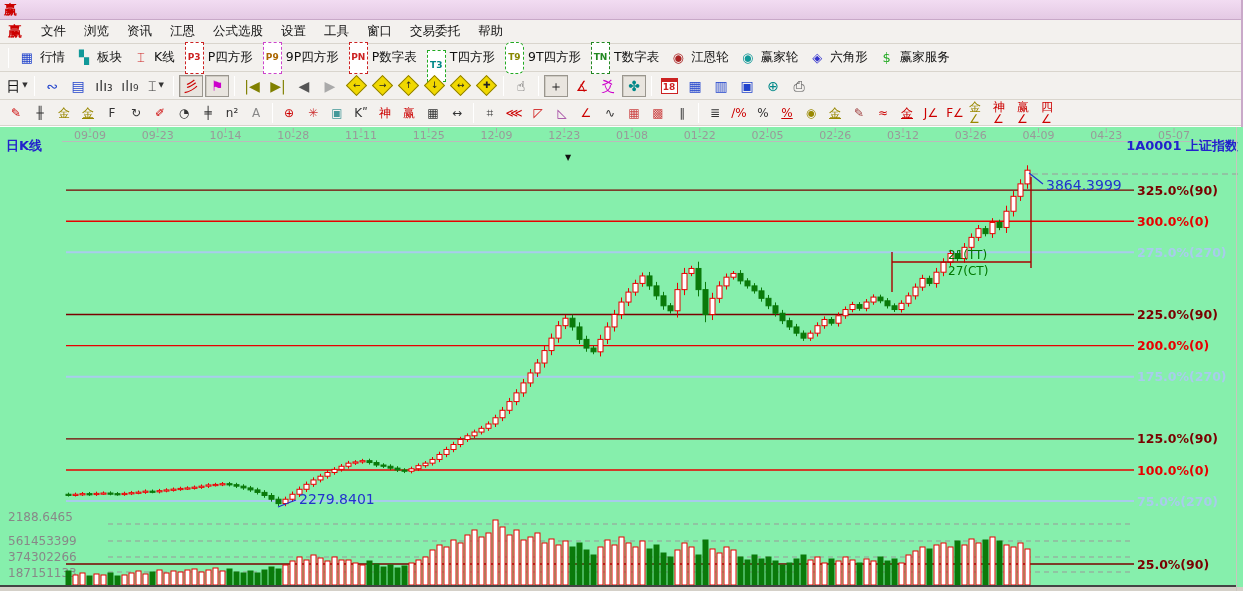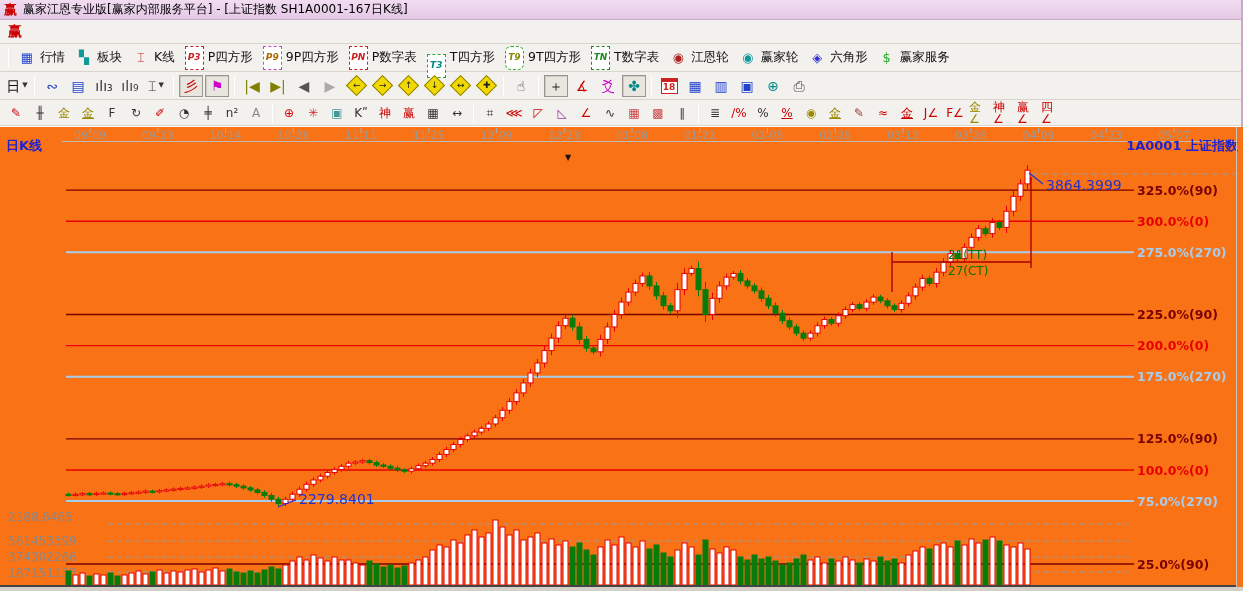--- a/index.html
+++ b/index.html
@@ -21,49 +21,60 @@
   .toolbar { background:#F3F1EE; border-bottom:1px solid #D9D5CD; display:flex; align-items:center; }
   #toolbar-main { height:28px; padding-left:4px; }
   #toolbar-tools { height:28px; padding-left:4px; }
   #toolbar-draw { height:26px; padding-left:4px; }
 
   .tb-sep { width:1px; height:20px; background:#C9C5BD; border-right:1px solid #FFFFFF; margin:0 4px; flex:none; }
 
   .tb-item { display:flex; align-items:center; padding:2px 5px; font-size:12.5px; color:#111; cursor:default; flex:none; }
   .tb-item .ic { display:inline-flex; align-items:center; justify-content:center; width:18px; height:16px;
                  margin-right:4px; font-size:13px; line-height:1; }
-  .tb-item .ic.boxed { width:19px; height:24px; border:1px dashed; font-size:9px; font-weight:bold; background:#FFF;font-style:italic; }
+  .tb-item .ic.boxed { width:19px; height:32px; border:1px dashed; font-size:9px; font-weight:bold; background:#FFF; }
 
   .tb-btn { width:24px; height:22px; display:inline-flex; align-items:center; justify-content:center;
             font-size:14px; line-height:1; margin:0 1px; border:1px solid transparent; cursor:default; flex:none; }
   .tb-btn.pressed { border:1px solid #9A968E; background:#E9E5DF; box-shadow:inset 1px 1px 0 #CFCBC3; }
   .tb-btn .drop { font-size:7px; color:#333; margin-left:2px; }
   .tb-btn.small { width:22px; height:20px; font-size:12px; }
   .diamond { width:15px; height:15px; background:#F0D800; border:1px solid #8A7A00; transform:rotate(45deg);
              display:inline-flex; align-items:center; justify-content:center; }
   .diamond span { transform:rotate(-45deg); font-size:9px; color:#222; }
   .cal { width:17px; height:16px; border:1px solid #CC2222; background:#FFF; color:#CC2222; font-size:9px; font-weight:bold;
          display:inline-flex; align-items:center; justify-content:center; border-top:4px solid #CC2222; }
 
   
-  #chart-wrap { position:absolute; left:0; top:127px; width:1243px; height:464px; background:#f97316; }
+  #chart-wrap { position:absolute; left:0; top:127px; width:1243px; height:464px; background:#86efac; }
   svg text { font-family:"DejaVu Sans","Liberation Sans",sans-serif; }
 </style>
 </head>
 <body>
 
 <div id="app">
 
   <div id="titlebar">
     <span class="logo">赢</span>
-    <span class="title">赢家江恩专业版[赢家内部服务平台] - [上证指数  SH1A0001-167日K线]</span>
   </div>
 
   <div id="menubar">
     <span class="logo">赢</span>
+    <span id="menu-items" style="display:flex;">
+        <span class="menu-item">文件</span>
+        <span class="menu-item">浏览</span>
+        <span class="menu-item">资讯</span>
+        <span class="menu-item">江恩</span>
+        <span class="menu-item">公式选股</span>
+        <span class="menu-item">设置</span>
+        <span class="menu-item">工具</span>
+        <span class="menu-item">窗口</span>
+        <span class="menu-item">交易委托</span>
+        <span class="menu-item">帮助</span>
+      </span>
   </div>
 
   <div id="toolbar-main" class="toolbar">
       <span class="tb-sep"></span>
       <span class="tb-item">
         <span class="ic" style="color: rgb(34, 68, 204);">▦</span>
         <span>行情</span>
       </span>
       <span class="tb-item">
         <span class="ic" style="color: rgb(17, 153, 153);">▚</span>

